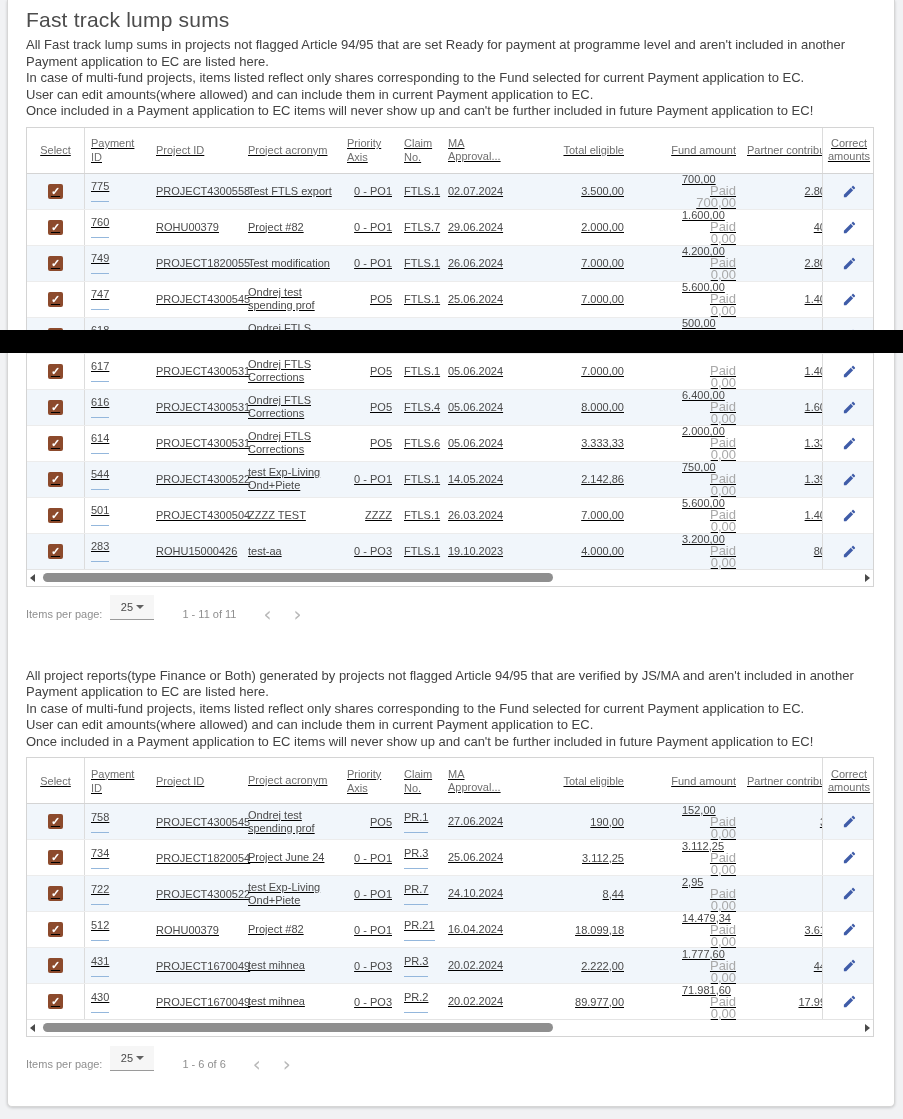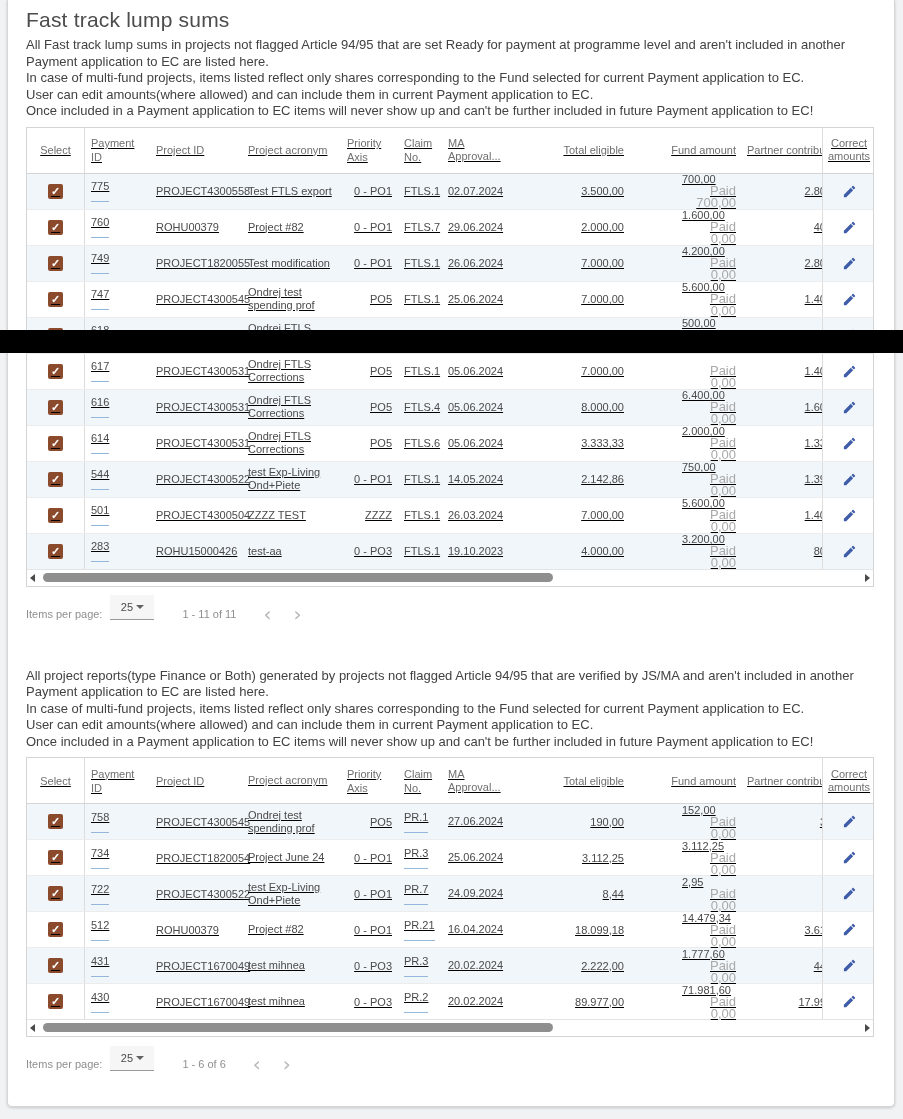--- a/index.html
+++ b/index.html
@@ -778,21 +778,21 @@
             <div class="cell c3">
               <span>test Exp-Living Ond+Piete</span>
             </div>
             <div class="cell c4">
               <span>0 - PO1</span>
             </div>
             <div class="cell c5">
               <a class="link">PR.7</a>
             </div>
             <div class="cell c6">
-              <span>24.09.2024</span>
+              <span>24.10.2024</span>
             </div>
             <div class="cell c7">
               <span>8,44</span>
             </div>
             <div class="cell c8">
               <div class="fund-wrap">
                 <span class="fund-val">2,95</span>
                 <span class="paid">Paid 0,00</span>
               </div>
             </div>

